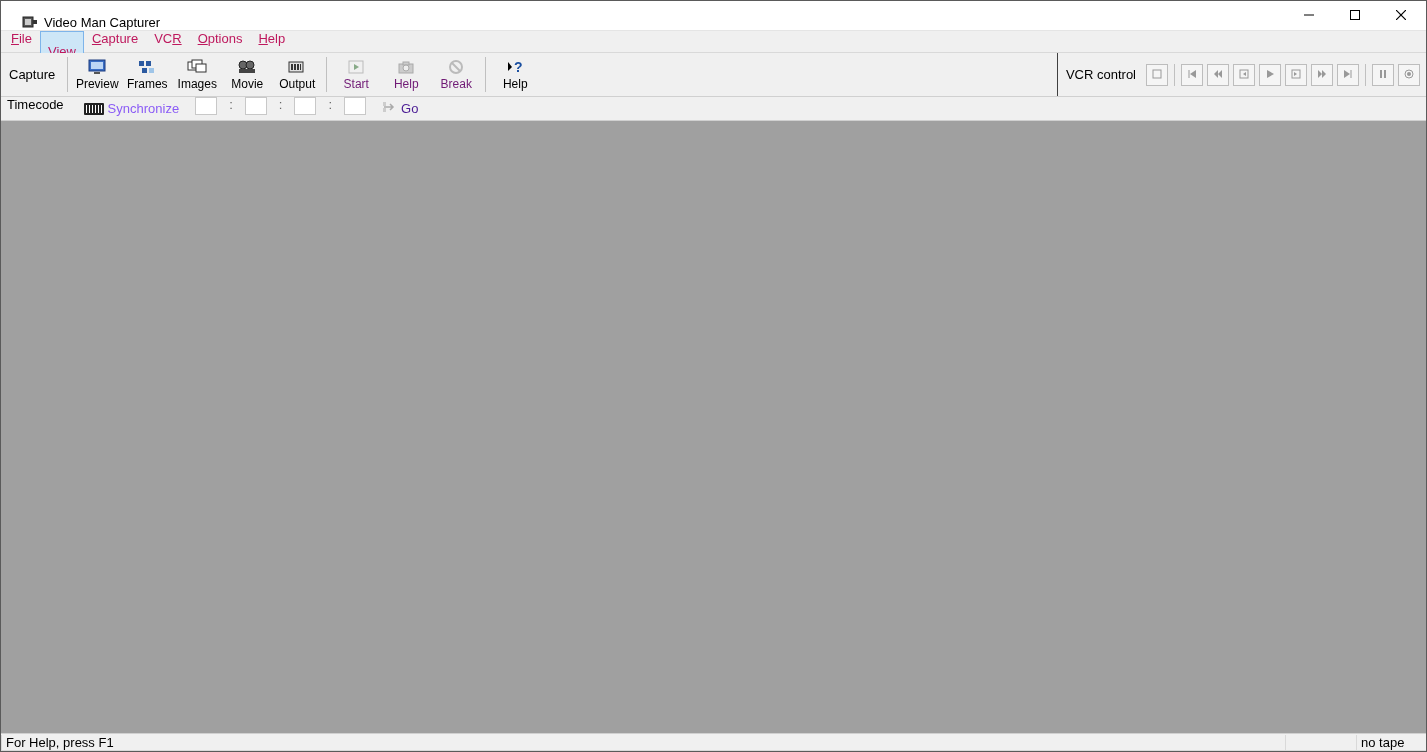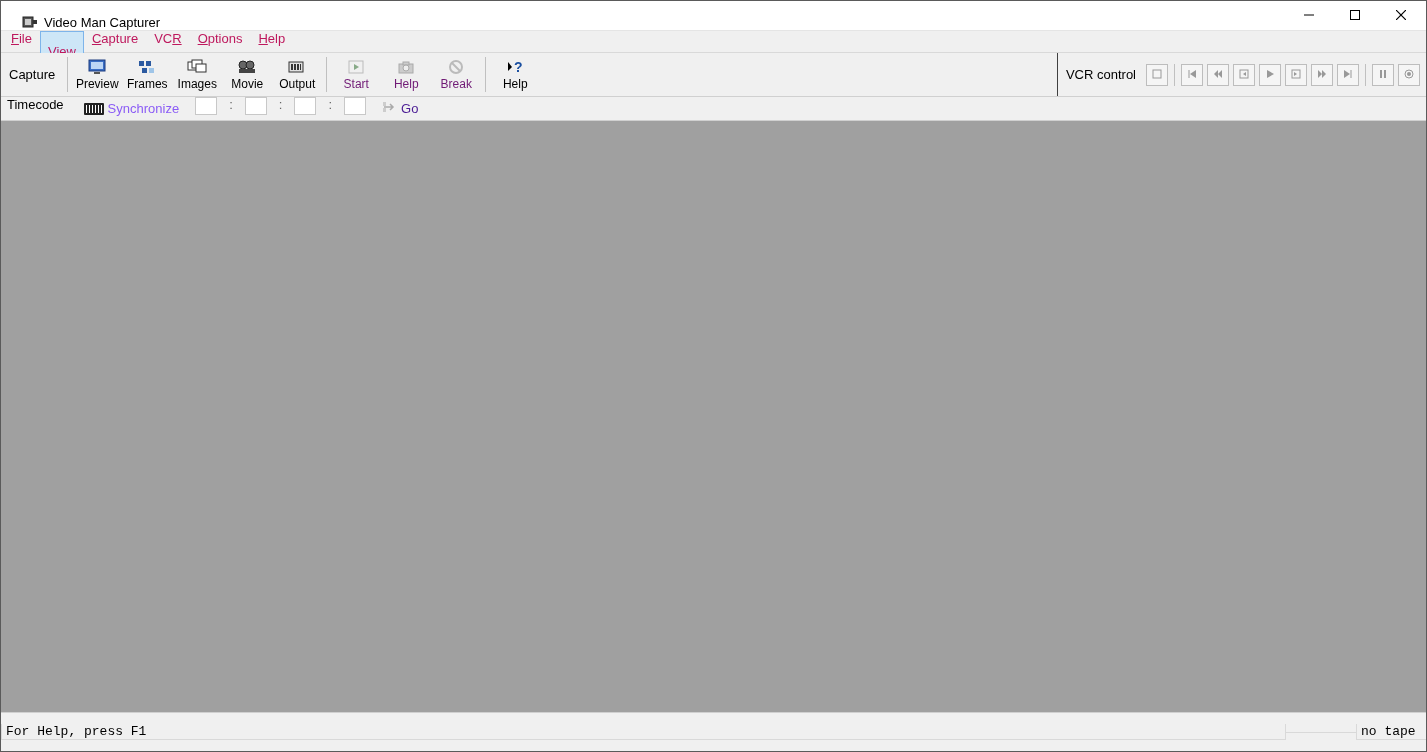--- a/index.html
+++ b/index.html
@@ -131,26 +131,25 @@
     display: flex; align-items:center; gap: 3px;
     color: #4c1d95; padding: 0 4px;
   }
   
   .workspace {
     flex: 1;
     background: #a0a0a0;
   }
   
   .statusbar {
-    height: 39px;
+    height: 18px;
     background: #f0f0f0;
     border-top: 1px solid #d0d0d0;
     display: flex;
-    align-items: center;
-    font-family: Liberation Mono, monospace;
+    align-items: flex-end;
   }
   .status-left {
     flex: 1;
     display: flex; align-items: center;
     padding: 0 4px;
     border: 1px solid #d9d9d9;
     border-top: none;
   }
   .status-cell {
     width: 70px;

